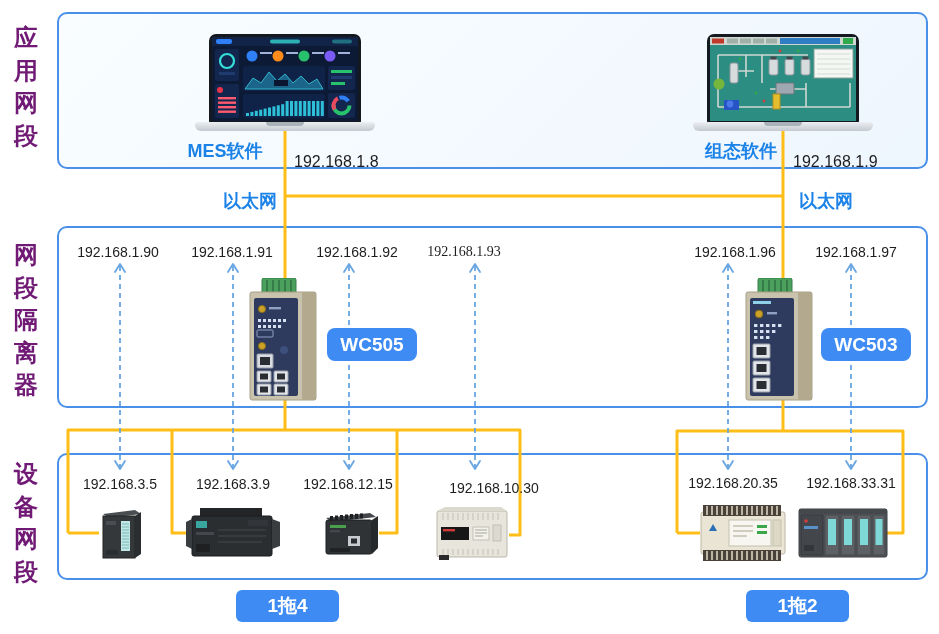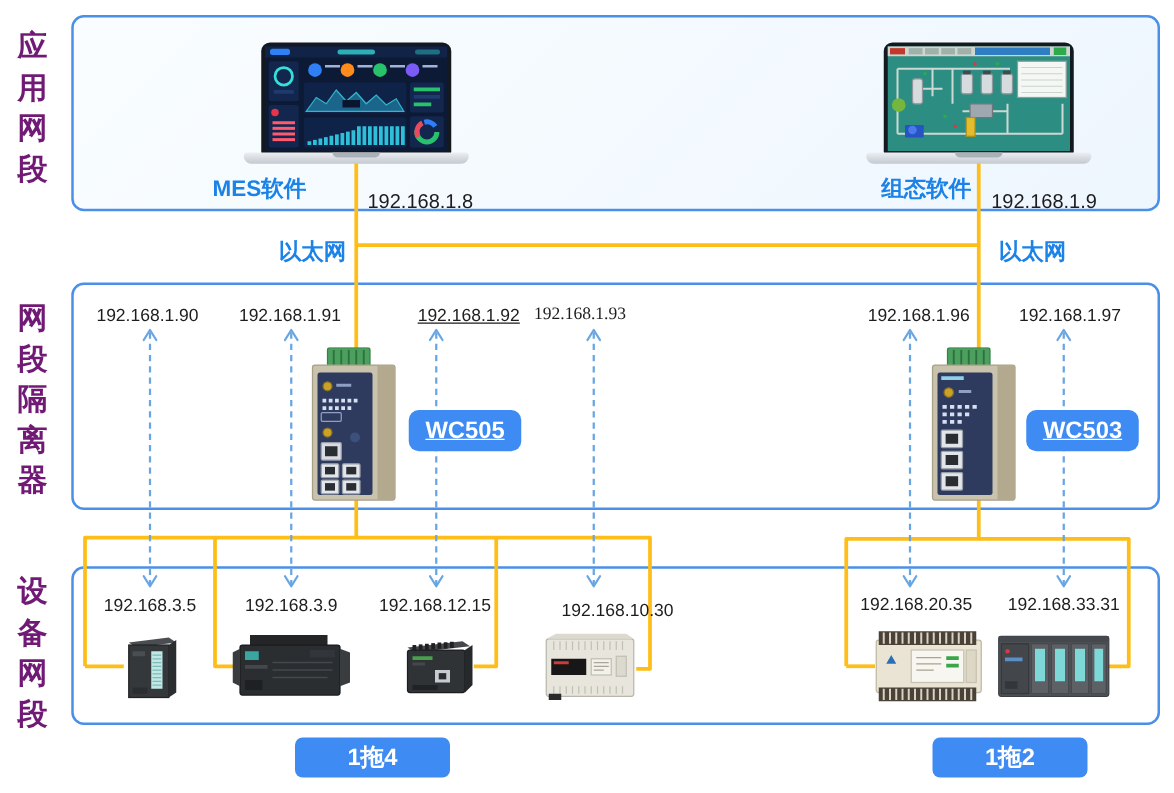--- a/index.html
+++ b/index.html
@@ -9,22 +9,22 @@
   #box-app{left:57px;top:12px;width:871px;height:157px;background:linear-gradient(135deg,#f9fdff 0%,#eef6fe 100%);}
   #box-isolator{left:57px;top:226px;width:871px;height:182px;}
   #box-device{left:57px;top:453px;width:871px;height:127px;}
   .v-label{position:absolute;width:26px;left:13px;color:#701a75;font-size:24px;font-weight:bold;
            line-height:32.5px;word-break:break-all;text-align:center;z-index:3;}
   #lines-overlay{position:absolute;left:0;top:0;z-index:2;pointer-events:none;}
   .blue-cn{color:#1b82e8;font-weight:bold;font-size:18px;}
   .ip{position:absolute;color:#1d1d1f;font-size:14px;white-space:nowrap;z-index:3;transform:translateX(-50%);}
   .badge{position:absolute;background:#3e8bf3;color:#ffffff;font-weight:bold;display:flex;
          align-items:center;justify-content:center;z-index:4;}
-  .gw-badge{width:90px;height:33px;border-radius:8px;font-size:19px;text-decoration:underline;}
-  .ratio-badge{width:124px;height:32px;border-radius:6px;font-size:19px;}
+  .gw-badge{width:90px;height:33px;border-radius:8px;font-size:19px;}
+  .ratio-badge{width:103px;height:32px;border-radius:6px;font-size:19px;}
   .dev{position:absolute;z-index:3;}
   .laptop{position:absolute;z-index:3;}
   .laptop .bezel{position:absolute;background:#14181f;border-radius:7px 7px 3px 3px;padding:3px;box-sizing:border-box;}
   .laptop .base{position:absolute;background:linear-gradient(#eceff2,#c3c9d0);border-radius:3px 3px 6px 6px;}
   .laptop .notch{position:absolute;left:50%;top:0;transform:translateX(-50%);width:38px;height:4px;
                  background:#a9b1b9;border-radius:0 0 4px 4px;}
   .toplabel{position:absolute;z-index:3;white-space:nowrap;}
   .ip-plain{color:#1d1d1f;font-size:16px;margin-top:12px;}
 </style>
 </head>
@@ -187,31 +187,31 @@
             <circle cx="70" cy="14" r="1.4"></circle>
             <circle cx="54" cy="64" r="1.4"></circle>
           </g>
       </svg>
     </div>
     <div class="base" style="left:693px;top:122px;width:180px;height:9px;">
         <div class="notch"></div>
       </div>
   </div>
 
-  <div class="toplabel blue-cn" style="left:170px;top:139px;width:110px;text-align:left;">MES软件</div>
+  <div class="toplabel blue-cn" style="left:170px;top:139px;width:110px;text-align:center;">MES软件</div>
   <div class="toplabel ip-plain" style="left:294px;top:141px;">192.168.1.8</div>
   <div class="toplabel blue-cn" style="left:667px;top:139px;width:110px;text-align:right;">组态软件</div>
   <div class="toplabel ip-plain" style="left:793px;top:141px;">192.168.1.9</div>
 
   <div class="toplabel blue-cn" style="left:177px;top:189px;width:100px;text-align:right;">以太网</div>
   <div class="toplabel blue-cn" style="left:799px;top:189px;width:100px;">以太网</div>
 
   <div class="ip" style="left:118px;top:244px;">192.168.1.90</div>
   <div class="ip" style="left:232px;top:244px;">192.168.1.91</div>
-  <div class="ip" style="left:375px;top:244px;text-decoration:underline;">192.168.1.92</div>
+  <div class="ip" style="left:357px;top:244px;">192.168.1.92</div>
   <div class="ip" style="left:464px;top:244px;font-family:Liberation Serif, serif;">192.168.1.93</div>
   <div class="ip" style="left:735px;top:244px;">192.168.1.96</div>
   <div class="ip" style="left:856px;top:244px;">192.168.1.97</div>
 
   <svg class="dev" style="left:244px;top:278px;" width="78" height="124">
     <rect x="18" y="0" width="34" height="16" rx="2" fill="#4aa05c" stroke="#35824a"></rect>
     <g stroke="#2f7042" stroke-width="1.5">
         <path d="M23 2 V14 M29 2 V14 M35 2 V14 M41 2 V14 M47 2 V14"></path>
       </g>
     <rect x="6" y="14" width="66" height="108" rx="2" fill="#c9c2ad" stroke="#a89f87"></rect>

